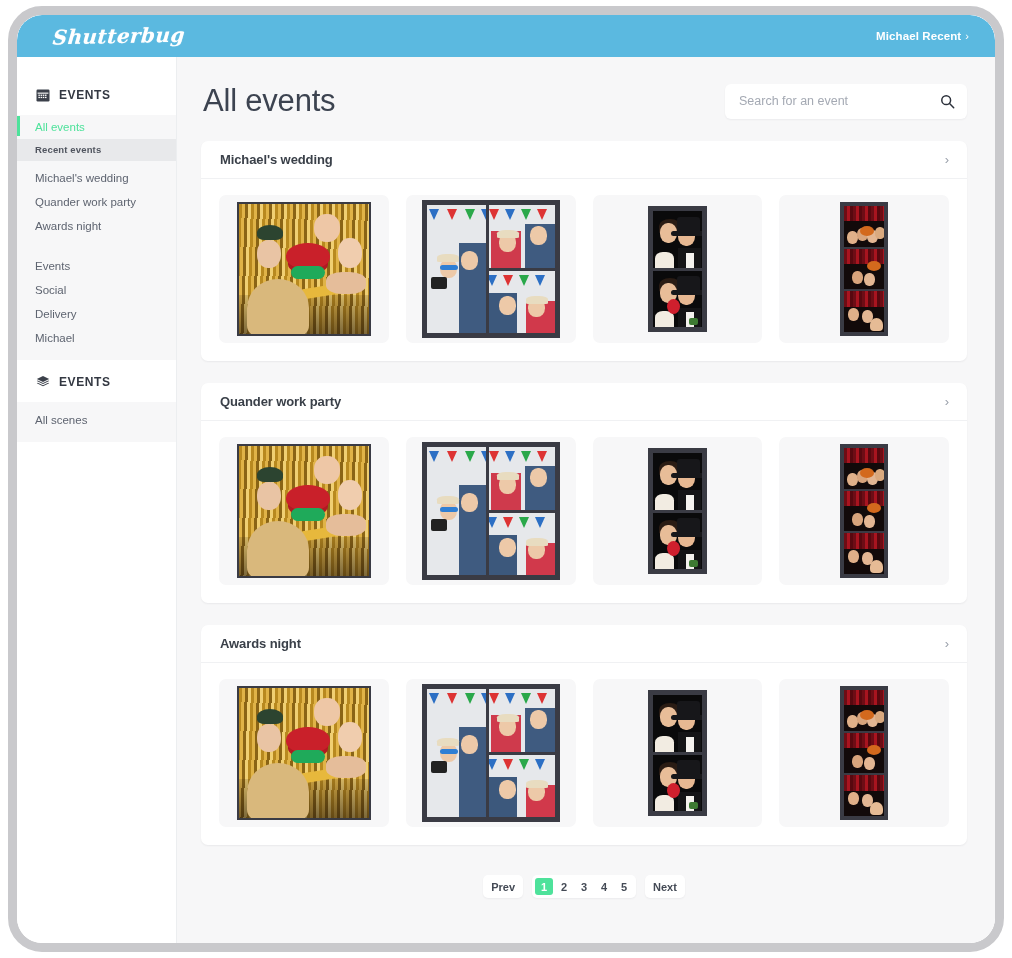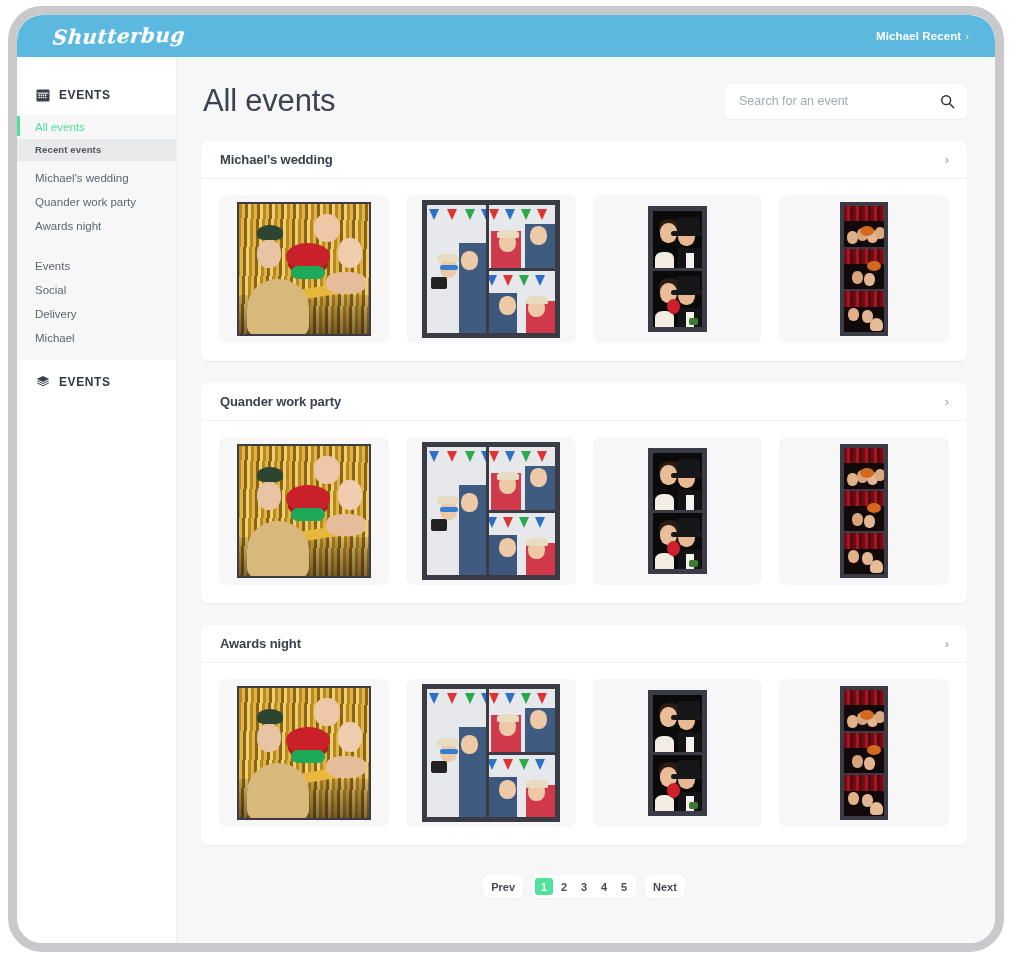--- a/index.html
+++ b/index.html
@@ -393,20 +393,23 @@
       <div class="nav-group-title">
         <span class="gicon">
           <svg width="14" height="14" viewBox="0 0 14 14" fill="currentColor">
             <path d="M7 1 L13.2 4 L7 7 L0.8 4 Z"></path>
             <path d="M7 8.1 L12.2 5.6 L13.2 6.1 L7 9.1 L0.8 6.1 L1.8 5.6 Z"></path>
             <path d="M7 10.3 L12.2 7.8 L13.2 8.3 L7 11.3 L0.8 8.3 L1.8 7.8 Z"></path>
           </svg>
         </span>
         <span>EVENTS</span>
       </div>
+      <div class="nav-sub plain">
+        <div class="nav-item">All scenes</div>
+      </div>
     </div>
 
     <div class="main">
 
       <div class="main-head">
         <div class="page-title">All events</div>
         <div class="search-box">
           <input type="text" placeholder="Search for an event" style="">
           <span class="search-ico">
             <svg width="15" height="15" viewBox="0 0 16 16" fill="none" stroke="currentColor" stroke-width="1.6">

